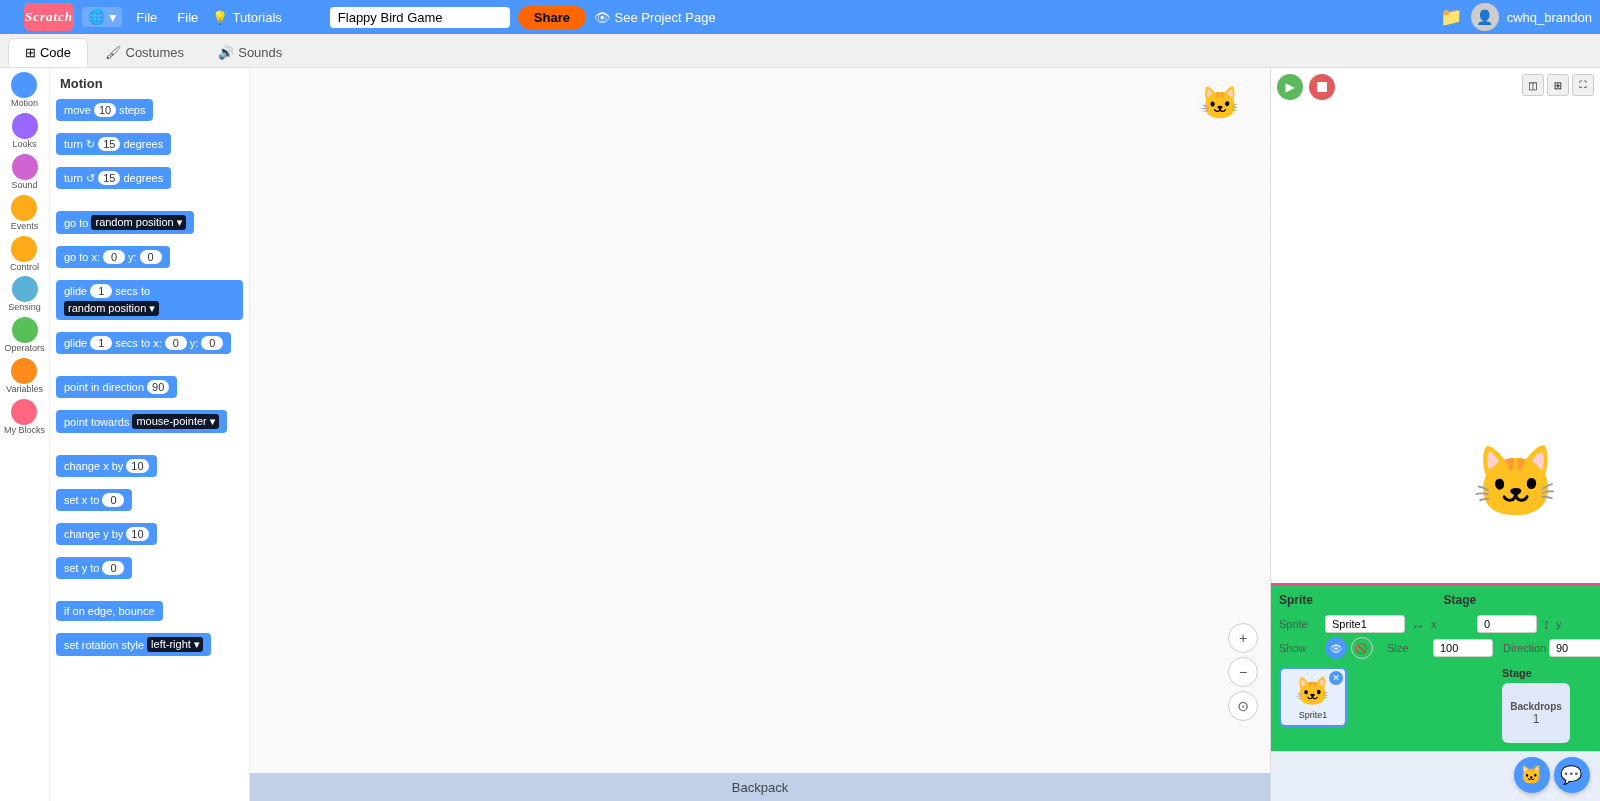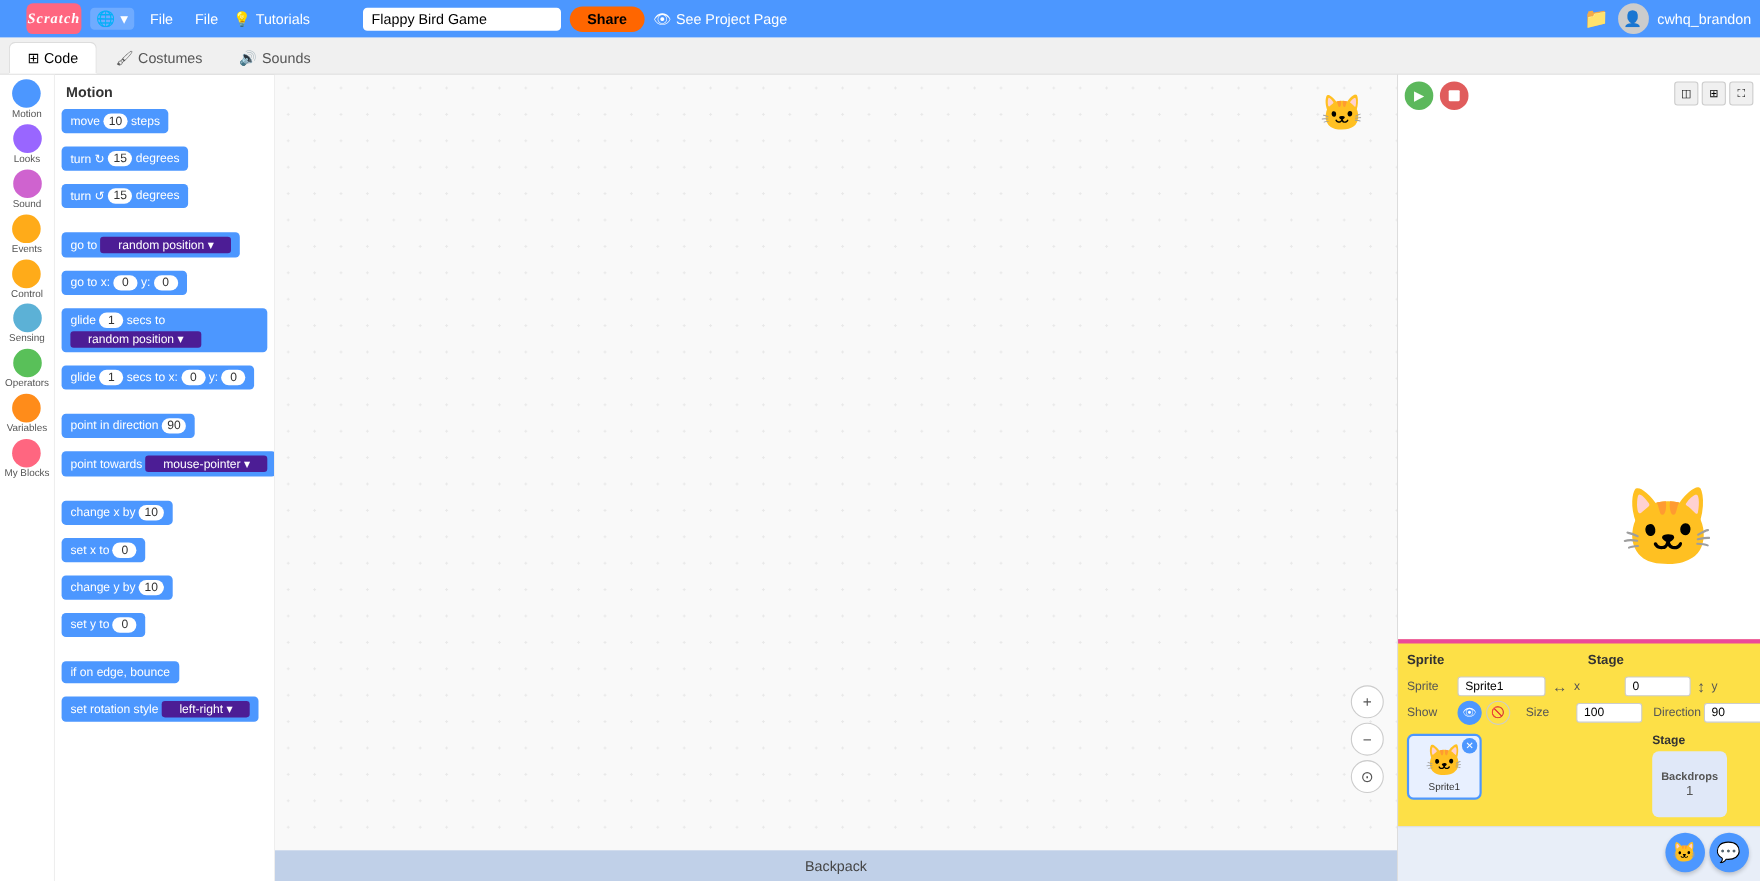--- a/index.html
+++ b/index.html
@@ -161,25 +161,25 @@
       background: white;
       border-radius: 8px;
       color: #333;
       font-size: 11px;
       padding: 1px 5px;
       min-width: 22px;
       text-align: center;
       display: inline-block;
     }
     .block-dropdown {
-      background: #4c1d95;
+      background: #0f172a;
       border-radius: 3px;
       color: white;
       font-size: 11px;
-      padding: 1px 16px;
+      padding: 1px 4px;
       display: inline-flex; align-items: center; gap: 2px;
     }
     .block-row { margin-bottom: 6px; display: flex; align-items: flex-end; }
     .block-gap { height: 10px; }
 
     
     .script-area {
       flex: 1;
       background: #f9f9f9;
       position: relative;
@@ -268,22 +268,22 @@
       font-size: 10px;
     }
     .stage-cat {
       font-size: 70px;
       position: absolute;
       bottom: 60px; right: 40px;
     }
 
     
     .sprite-panel {
-      background: #fde047;
-      border-top: 4px solid #ec4899;
+      background: #22c55e;
+      border-top: 2px solid #ec4899;
       padding: 8px;
       flex-shrink: 0;
     }
     .sprite-panel-header {
       display: flex; gap: 16px;
       margin-bottom: 8px;
     }
     .sprite-header-half, .stage-header-half {
       flex: 1;
       font-size: 12px; font-weight: bold; color: #333;

